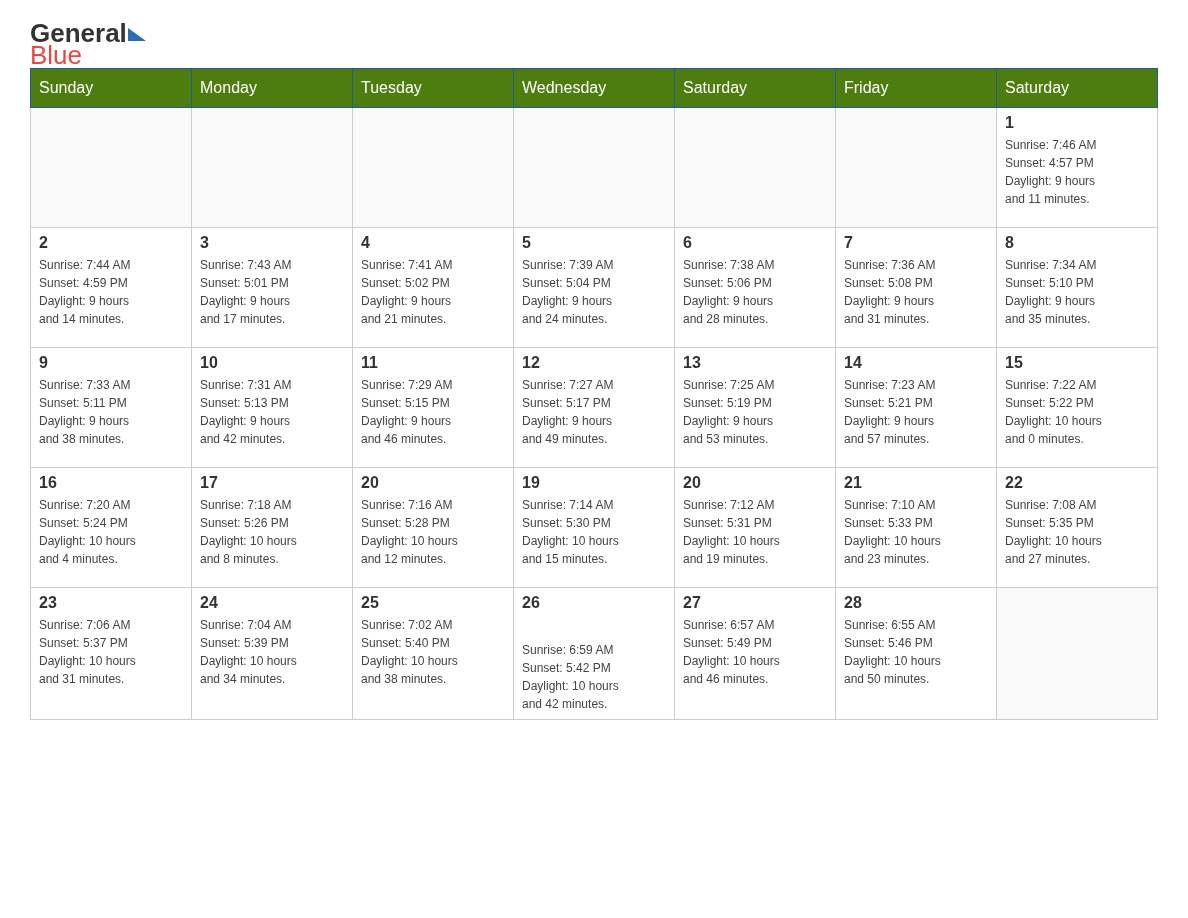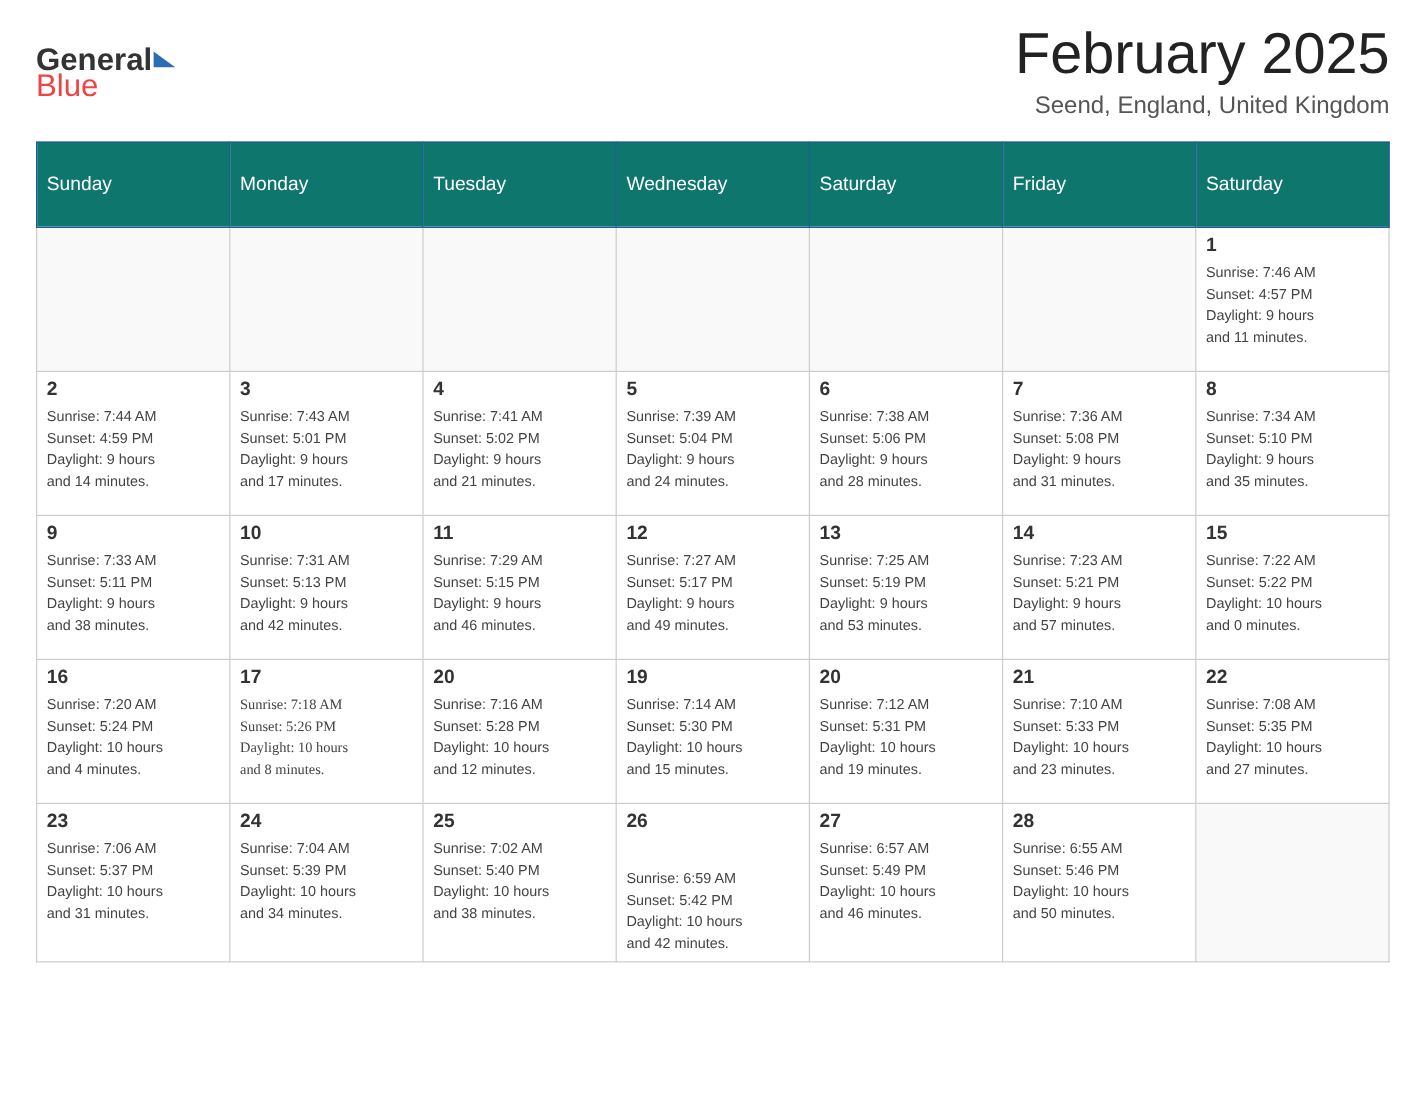--- a/index.html
+++ b/index.html
@@ -7,22 +7,21 @@
       font-family: Arial, sans-serif;
       background: #fff;
       color: #333;
       width: 1188px;
       min-height: 918px;
       padding: 20px 30px;
     }
     .header {
       display: flex;
       justify-content: space-between;
-      align-items: center;
-      margin-bottom: 18px;
+      align-items: flex-end;
     }
     .title-section {
       text-align: right;
     }
     .title-section h1 {
       font-size: 48px;
       font-weight: normal;
       color: #222;
       line-height: 1.1;
     }
@@ -31,25 +30,25 @@
       font-weight: normal;
       color: #555;
       margin-top: 4px;
     }
     .calendar {
       width: 100%;
       border-collapse: collapse;
       border: 1px solid #ccc;
     }
     .calendar thead tr th {
-      background-color: #0f766e;
+      background-color: #4d7c0f;
       color: #fff;
       font-size: 16px;
       font-weight: normal;
-      padding: 26px 8px;
+      padding: 10px 8px;
       text-align: left;
       border: 1px solid #1e5a9c;
     }
     .calendar tbody tr td {
       vertical-align: top;
       padding: 6px 8px;
       border: 1px solid #ccc;
       font-size: 12.5px;
       color: #333;
       width: 14.28%;
@@ -104,24 +103,20 @@
 </head>
 <body>
 
 <div class="header">
   <div class="logo-wrapper">
     <div class="logo-line1">
       <span>General</span>
       <span class="logo-arrow"></span>
     </div>
     <div class="logo-line2">Blue</div>
-  </div>
-  <div class="title-section">
-    <h1>February 2025</h1>
-    <h2>Seend, England, United Kingdom</h2>
   </div>
 </div>
 
 <table class="calendar">
   <thead>
     <tr>
     <th>Sunday</th>
         <th>Monday</th>
         <th>Tuesday</th>
         <th>Wednesday</th>
@@ -251,21 +246,21 @@
       <tr>
         <td>
           <span class="day-number">16</span>
           <div class="day-info" style="white-space: pre-line;">Sunrise: 7:20 AM
 Sunset: 5:24 PM
 Daylight: 10 hours
 and 4 minutes.</div>
         </td>
         <td>
           <span class="day-number">17</span>
-          <div class="day-info" style="white-space: pre-line; font-family: Liberation Serif, serif;">Sunrise: 7:18 AM
+          <div class="day-info" style="white-space: pre-line;">Sunrise: 7:18 AM
 Sunset: 5:26 PM
 Daylight: 10 hours
 and 8 minutes.</div>
         </td>
         <td>
           <span class="day-number">20</span>
           <div class="day-info" style="white-space: pre-line;">Sunrise: 7:16 AM
 Sunset: 5:28 PM
 Daylight: 10 hours
 and 12 minutes.</div>

